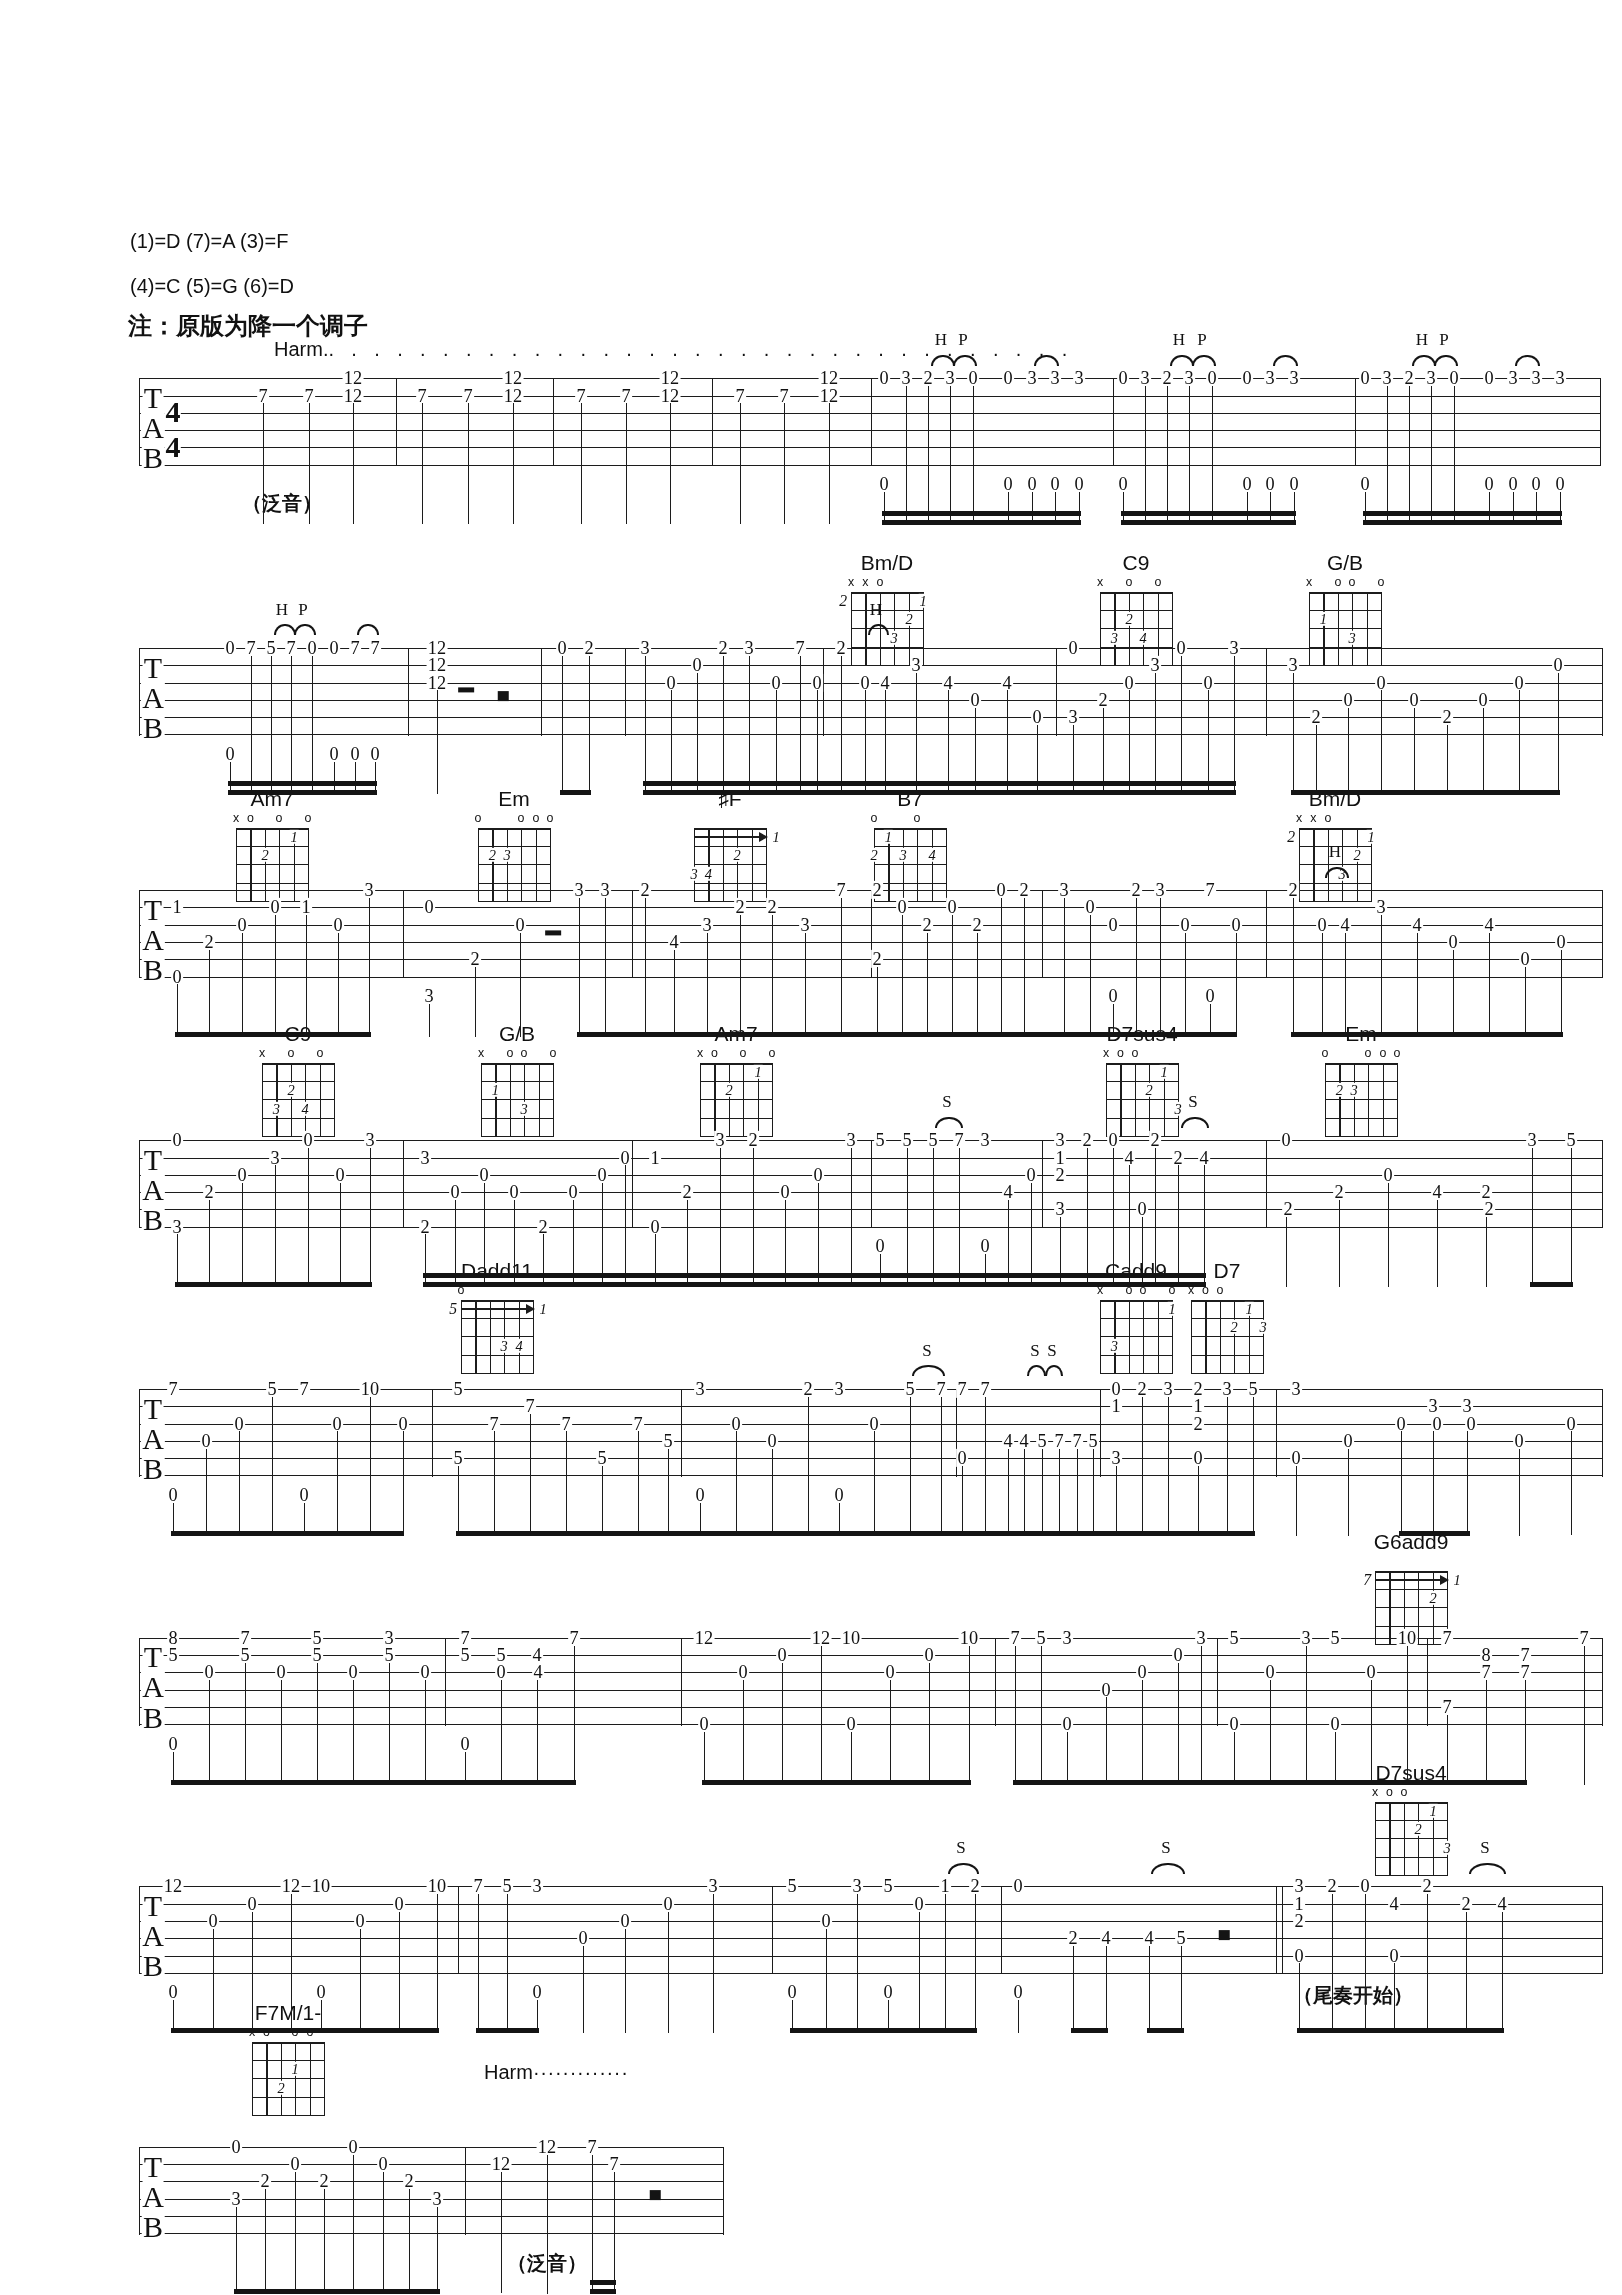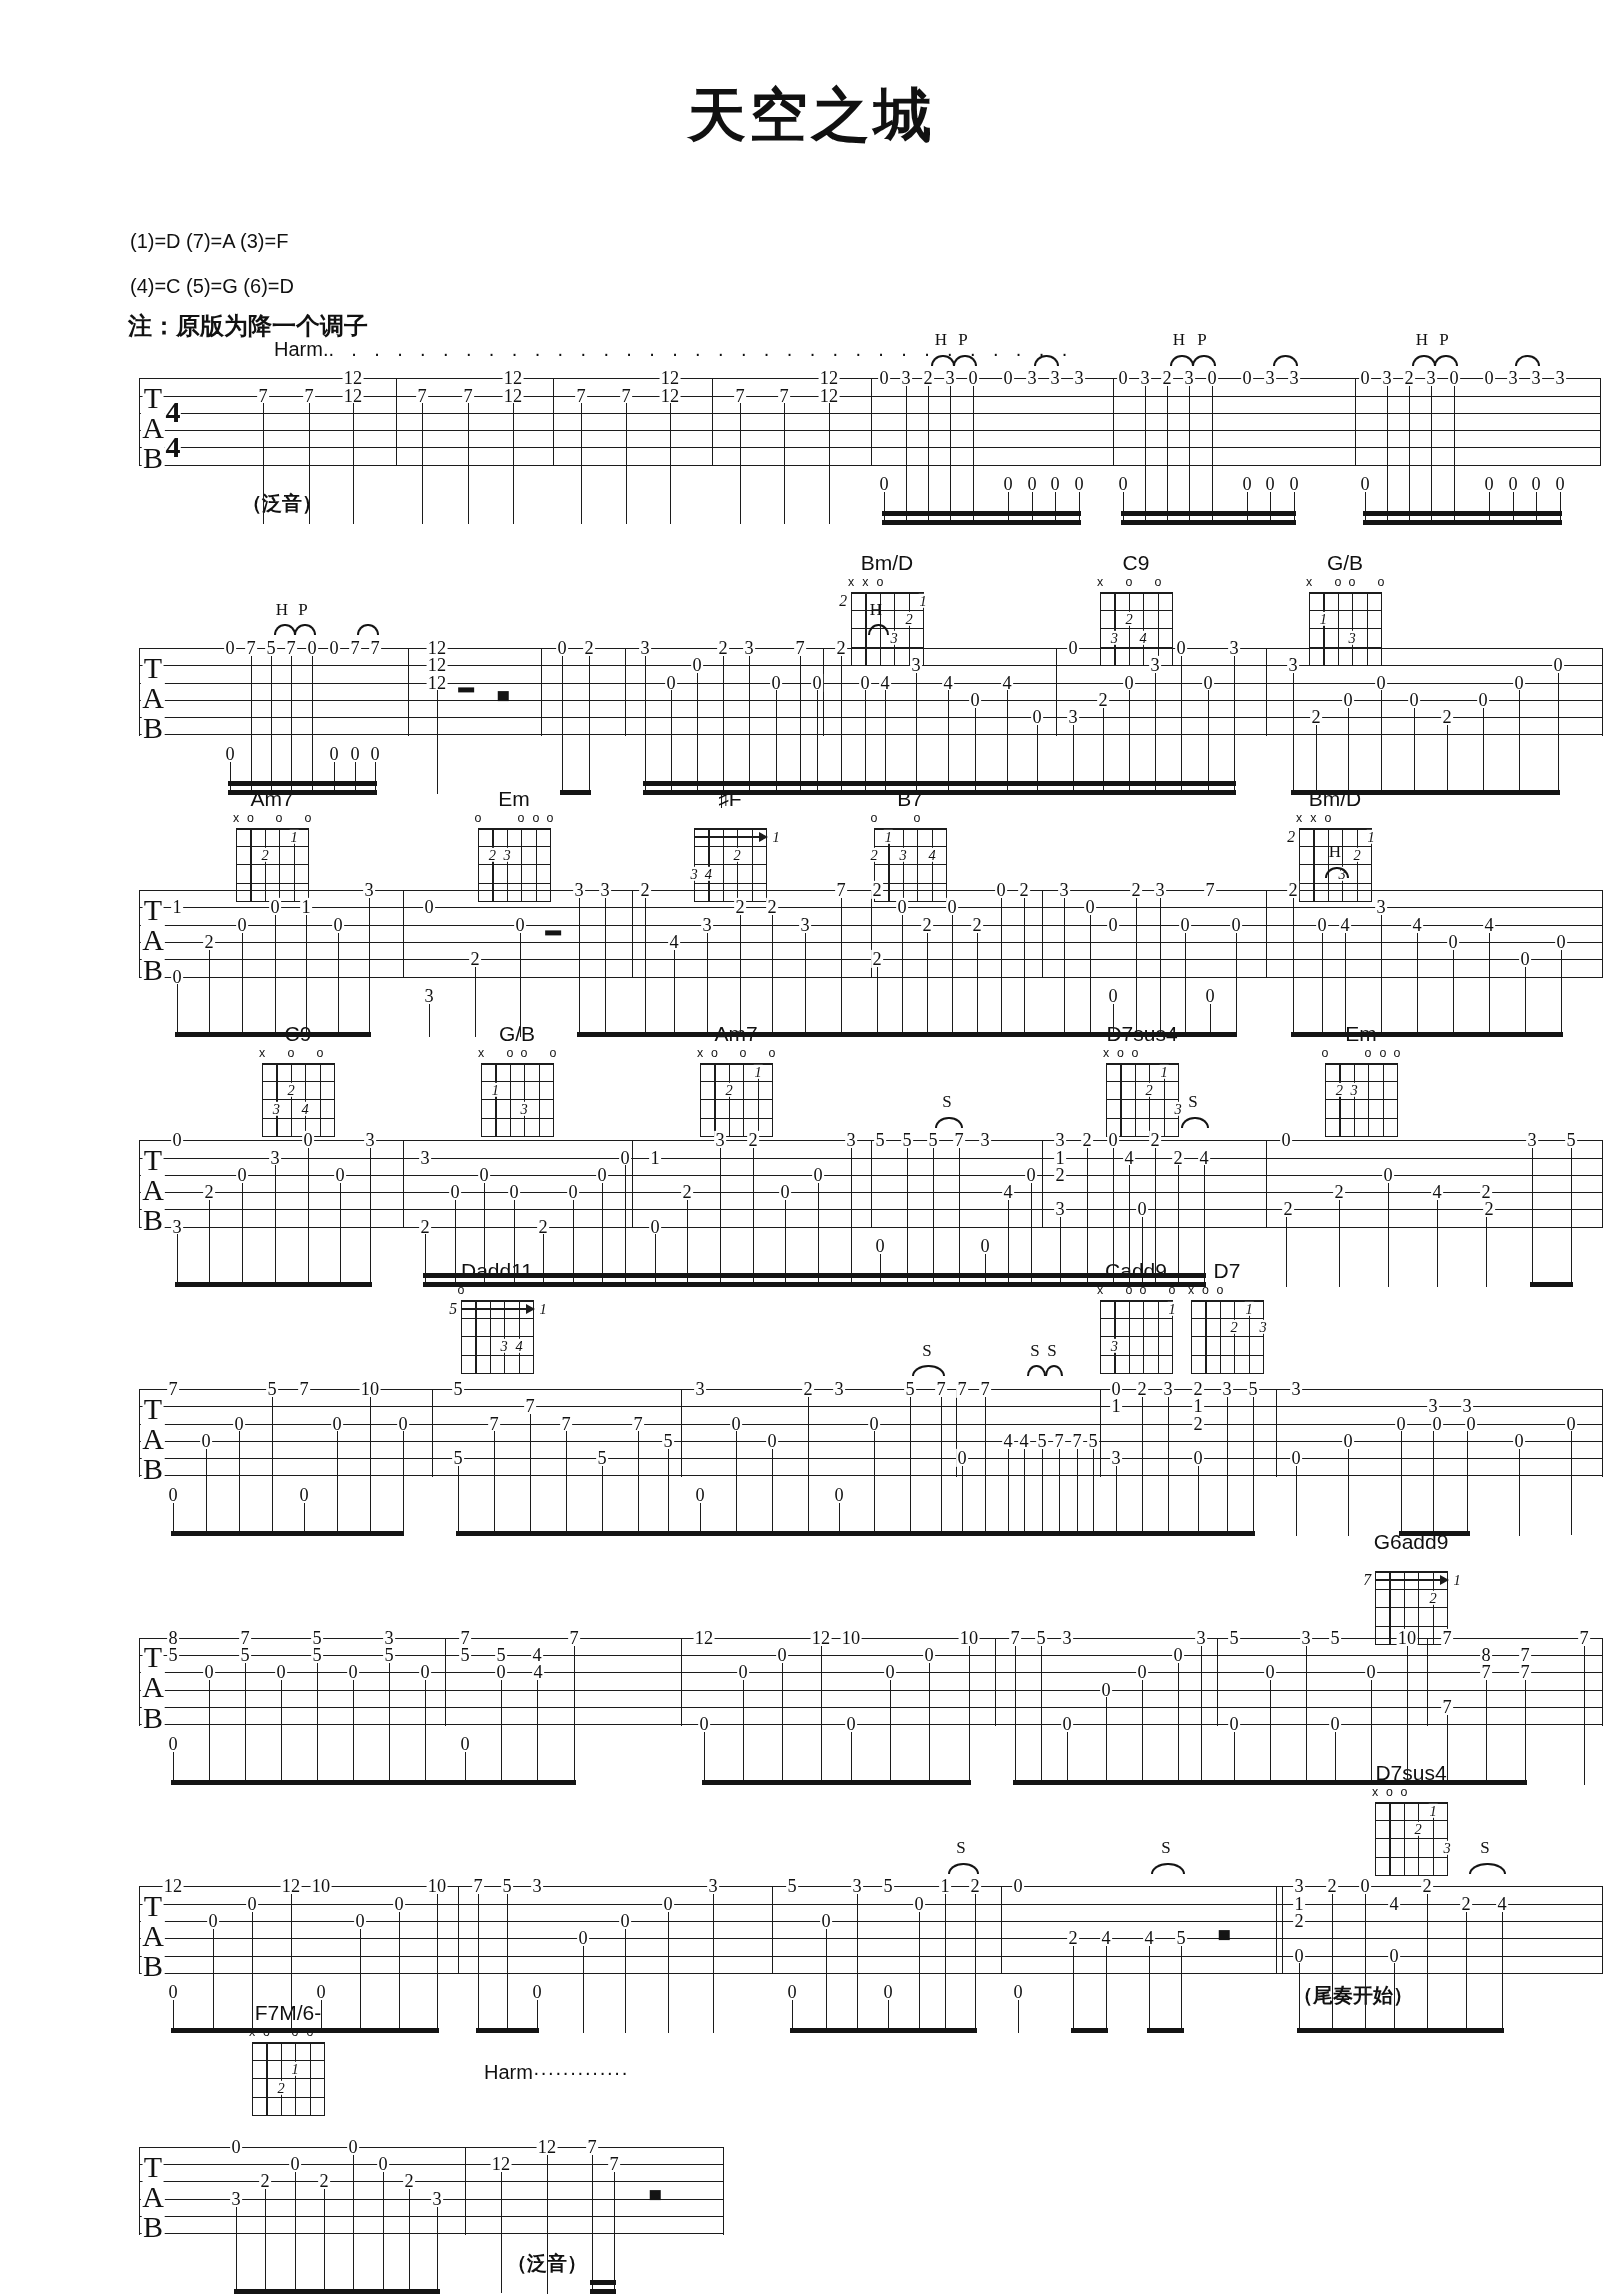--- a/index.html
+++ b/index.html
@@ -38,21 +38,20 @@
   .cg-pos{position:absolute;transform:translate(-100%,-50%);font-family:"Liberation Serif",serif;
           font-style:italic;font-size:15.7px;line-height:1;}
   .cg-barre{position:absolute;height:2px;background:#1c1c1c;}
   .cg-arrow{position:absolute;width:0;height:0;border-left:9.2px solid #1c1c1c;
             border-top:5.2px solid transparent;border-bottom:5.2px solid transparent;}
 </style>
 </head>
 <body>
 
 <div id="page">
-  <div id="title">天空之城</div>
   <div class="tuning" style="top:230px">(1)=D (7)=A (3)=F</div>
   <div class="tuning" style="top:275px">(4)=C (5)=G (6)=D</div>
   <div id="note-line" style="top:310px">注：原版为降一个调子</div>
   <div id="score">
       <div class="harmtext" style="left: 274px; top: 338px;"><span>Harm.</span><span class="harmdots">. . . . . . . . . . . . . . . . . . . . . . . . . . . . . . . . .</span></div>
       <div class="cnbold" style="left: 242px; top: 490px;">（泛音）</div>
       <div class="cnbold" style="left: 1293px; top: 1982px;">（尾奏开始）</div>
       <div class="harmtext" style="left: 484px; top: 2061px;"><span>Harm</span><span class="harmdots2">·············</span></div>
       <div class="cnbold" style="left: 507px; top: 2250px;">（泛音）</div>
       <div class="chord" style="left: 851px; top: 576px; width: 75px; height: 92px;">
@@ -411,21 +410,21 @@
         <div class="cg-line" style="left: 0px; top: 71px; width: 73px; height: 1.3px;"></div>
         <div class="cg-line" style="left: 0px; top: 89px; width: 73px; height: 1.3px;"></div>
         <div class="cg-marker" style="left: 0px; top: 0px;">x</div>
         <div class="cg-marker" style="left: 14.4px; top: 0px;">o</div>
         <div class="cg-marker" style="left: 29px; top: 0px;">o</div>
         <div class="cg-dot" style="left: 58px; top: 25px;">1</div>
         <div class="cg-dot" style="left: 43px; top: 43px;">2</div>
         <div class="cg-dot" style="left: 72px; top: 62px;">3</div>
       </div>
       <div class="chord" style="left: 252px; top: 2026px; width: 75px; height: 92px;">
-        <div class="chordname" style="left: 36px; top: -25px;">F7M/6-</div>
+        <div class="chordname" style="left: 36px; top: -25px;">F7M/1-</div>
         <div class="cg-line" style="left: 0px; top: 15.7px; width: 1.3px; height: 73px;"></div>
         <div class="cg-line" style="left: 14.4px; top: 15.7px; width: 1.3px; height: 73px;"></div>
         <div class="cg-line" style="left: 29px; top: 15.7px; width: 1.3px; height: 73px;"></div>
         <div class="cg-line" style="left: 43px; top: 15.7px; width: 1.3px; height: 73px;"></div>
         <div class="cg-line" style="left: 58px; top: 15.7px; width: 1.3px; height: 73px;"></div>
         <div class="cg-line" style="left: 72px; top: 15.7px; width: 1.3px; height: 73px;"></div>
         <div class="cg-line" style="left: 0px; top: 15.7px; width: 73px; height: 2px;"></div>
         <div class="cg-line" style="left: 0px; top: 34px; width: 73px; height: 1.3px;"></div>
         <div class="cg-line" style="left: 0px; top: 52px; width: 73px; height: 1.3px;"></div>
         <div class="cg-line" style="left: 0px; top: 71px; width: 73px; height: 1.3px;"></div>

